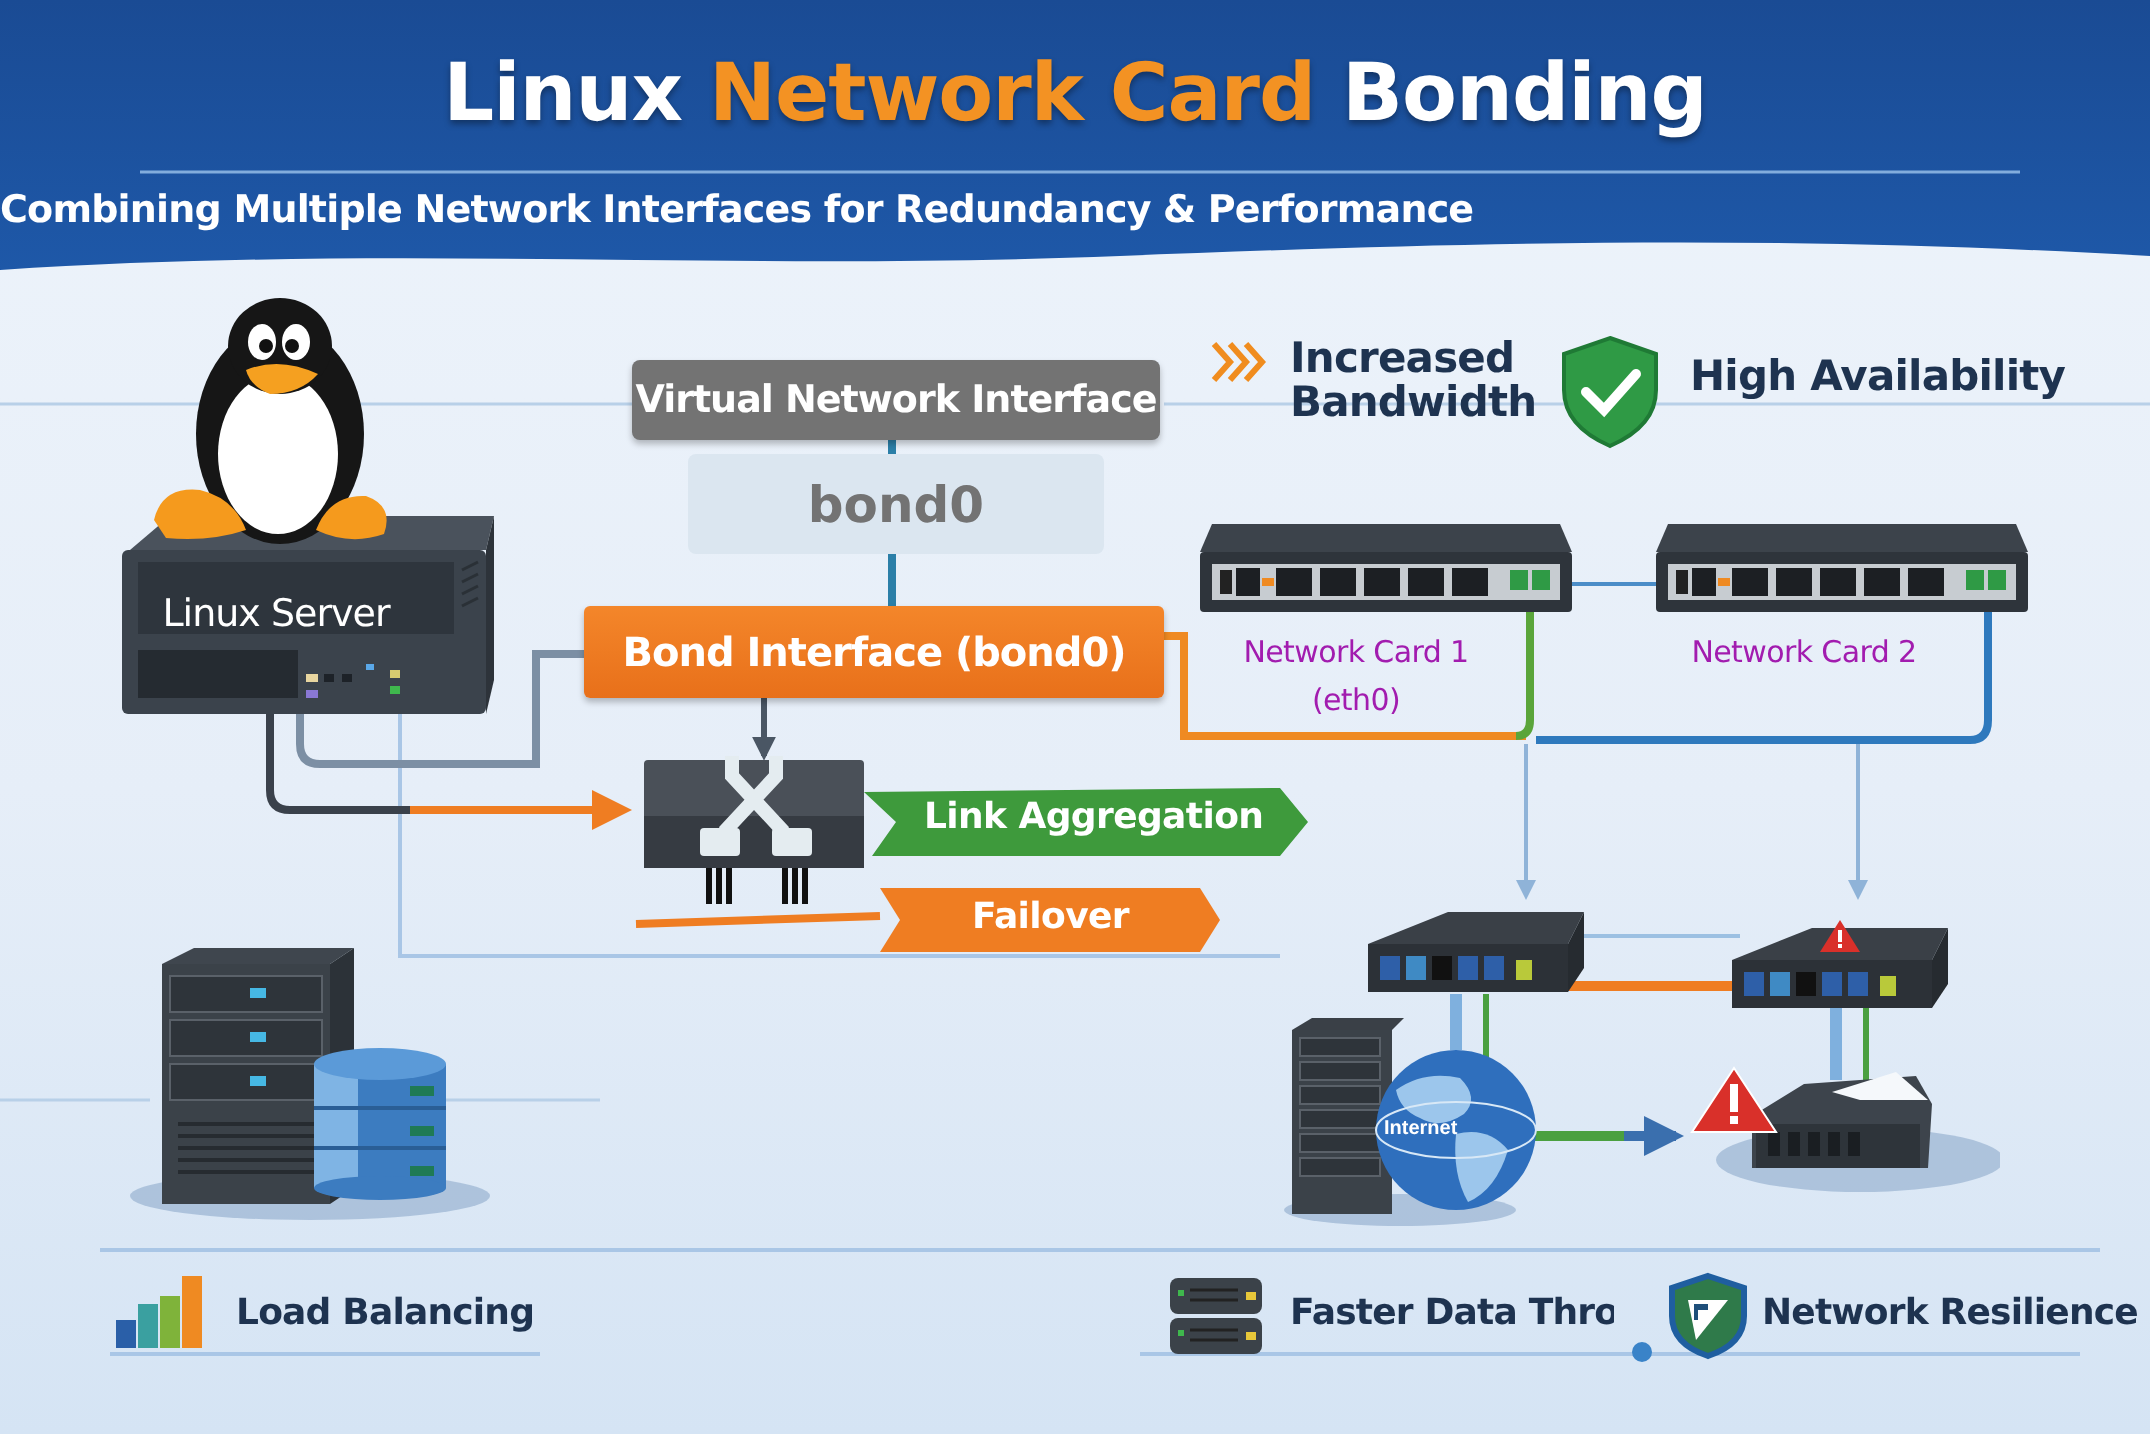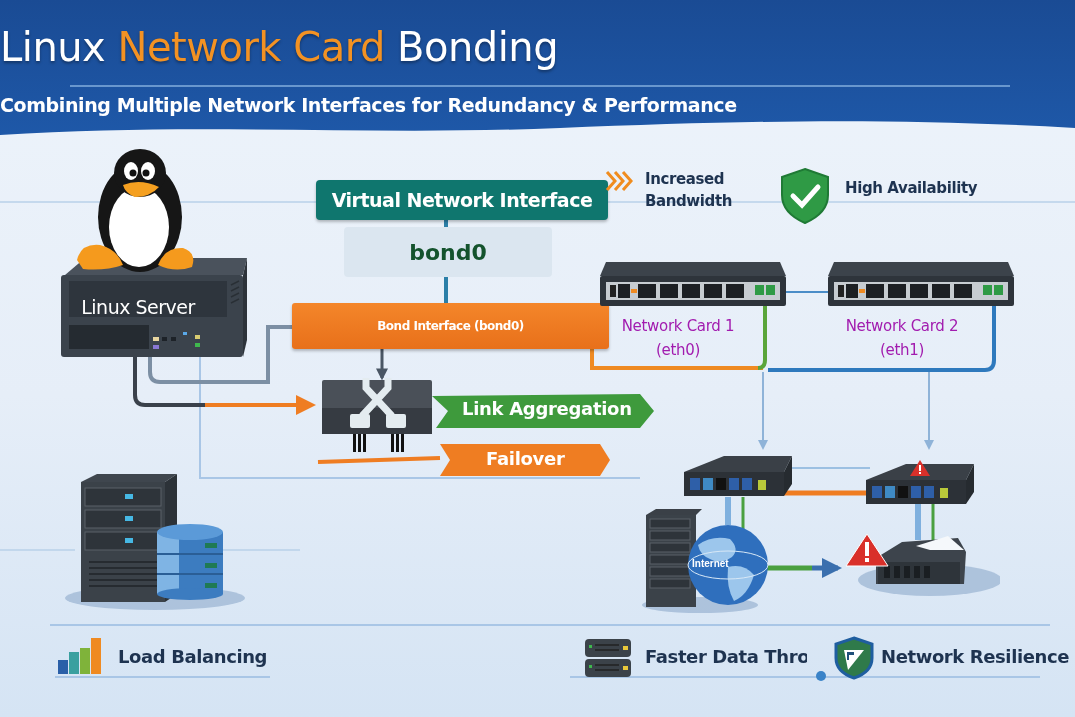--- a/index.html
+++ b/index.html
@@ -10,57 +10,57 @@
     background: linear-gradient(180deg, #eef4fb 0%, #e6eef8 55%, #d5e4f4 100%);
   }
   .abs { position: absolute; }
 
   
   .header {
     left: 0; top: 0; width: 1075px; height: 160px;
   }
   .header svg { position: absolute; left: 0; top: 0; }
   .title {
-    left: 0; top: 24px; width: 1075px; text-align: left;
-    font-size: 40px; font-weight: normal; color: #ffffff; letter-spacing: -0.5px;
+    left: 0; top: 24px; width: 1075px; text-align: center;
+    font-size: 40px; font-weight: bold; color: #ffffff; letter-spacing: -0.5px;
     text-shadow: 0 2px 3px rgba(0,0,0,0.35);
   }
   .title .accent { color: #f39223; }
   .subtitle {
     left: 0; top: 94px; width: 1075px; text-align: left;
     font-size: 19px; font-weight: bold; color: #ffffff; letter-spacing: -0.4px;
   }
 
   
   .dark-label { color: #1e3350; font-weight: bold; }
   .vni-box {
-    left: 316px; top: 180px; width: 292px; height: 40px;
-    background: #0f766e; border-radius: 4px;
+    left: 316px; top: 180px; width: 264px; height: 40px;
+    background: #737373; border-radius: 4px;
     color: #fff; font-weight: bold; font-size: 19px; letter-spacing: -0.5px;
     display: flex; align-items: center; justify-content: center;
     box-shadow: 0 2px 3px rgba(0,0,0,0.25);
   }
   .bond0-box {
     left: 344px; top: 227px; width: 208px; height: 50px;
     background: #dbe6f0; border-radius: 4px;
-    color: #14532d; font-weight: bold; font-size: 22px;
+    color: #737373; font-weight: bold; font-size: 25px;
     display: flex; align-items: center; justify-content: center;
   }
   .bond-iface {
-    left: 292px; top: 303px; width: 317px; height: 46px;
+    left: 292px; top: 303px; width: 290px; height: 46px;
     background: linear-gradient(180deg, #f4862a 0%, #e8701a 100%);
-    border-radius: 3px; color: #fff; font-weight: bold; font-size: 12px; letter-spacing: -0.5px;
+    border-radius: 3px; color: #fff; font-weight: bold; font-size: 20px; letter-spacing: -0.5px;
     display: flex; align-items: center; justify-content: center;
     box-shadow: 0 2px 3px rgba(0,0,0,0.25);
   }
   .server-label {
     left: 68px; top: 296px; width: 140px; text-align: center;
     color: #ffffff; font-weight: normal; font-size: 19px; letter-spacing: -0.5px;
   }
-  .feature { font-size: 15px; letter-spacing: -0.4px; line-height: 22px; }
+  .feature { font-size: 21px; letter-spacing: -0.4px; line-height: 22px; }
   .nc-label { font-size: 15px; text-align: center; color: #a21caf; line-height: 24px; letter-spacing: -0.3px; }
   .tag-text {
     color: #fff; font-weight: bold; font-size: 18px; letter-spacing: -0.3px; text-align: center;
   }
   .bottom-label { font-size: 18px; letter-spacing: -0.4px; }
 </style>
 </head>
 <body>
 
 <div class="abs header">
@@ -230,21 +230,20 @@
     </g>
   <rect x="155" y="27" width="9" height="10" fill="#2f9a45"></rect>
     <rect x="166" y="27" width="9" height="10" fill="#2f9a45"></rect>
 </svg>
 <div class="abs nc-label" style="left:598px;top:314px;width:160px">
   <div>Network Card 1</div>
   <div>(eth0)</div>
 </div>
 <div class="abs nc-label" style="left:822px;top:314px;width:160px">
   <div>Network Card 2</div>
-  <div>(eth1)</div>
 </div>
 
 <svg class="abs" style="left:320px;top:378px" width="115" height="76">
   <rect x="2" y="2" width="110" height="54" rx="2" fill="#4a5058"></rect>
   <rect x="2" y="30" width="110" height="26" fill="#363b42"></rect>
   <path d="M46 0 V10 L72 38 M68 0 V10 L42 38" stroke="#e4ecf0" stroke-width="7" fill="none"></path>
   <rect x="30" y="36" width="20" height="14" rx="2" fill="#e4ecf0"></rect>
   <rect x="66" y="36" width="20" height="14" rx="2" fill="#e4ecf0"></rect>
   <g fill="#111">
       <rect x="33" y="56" width="3" height="18"></rect>

